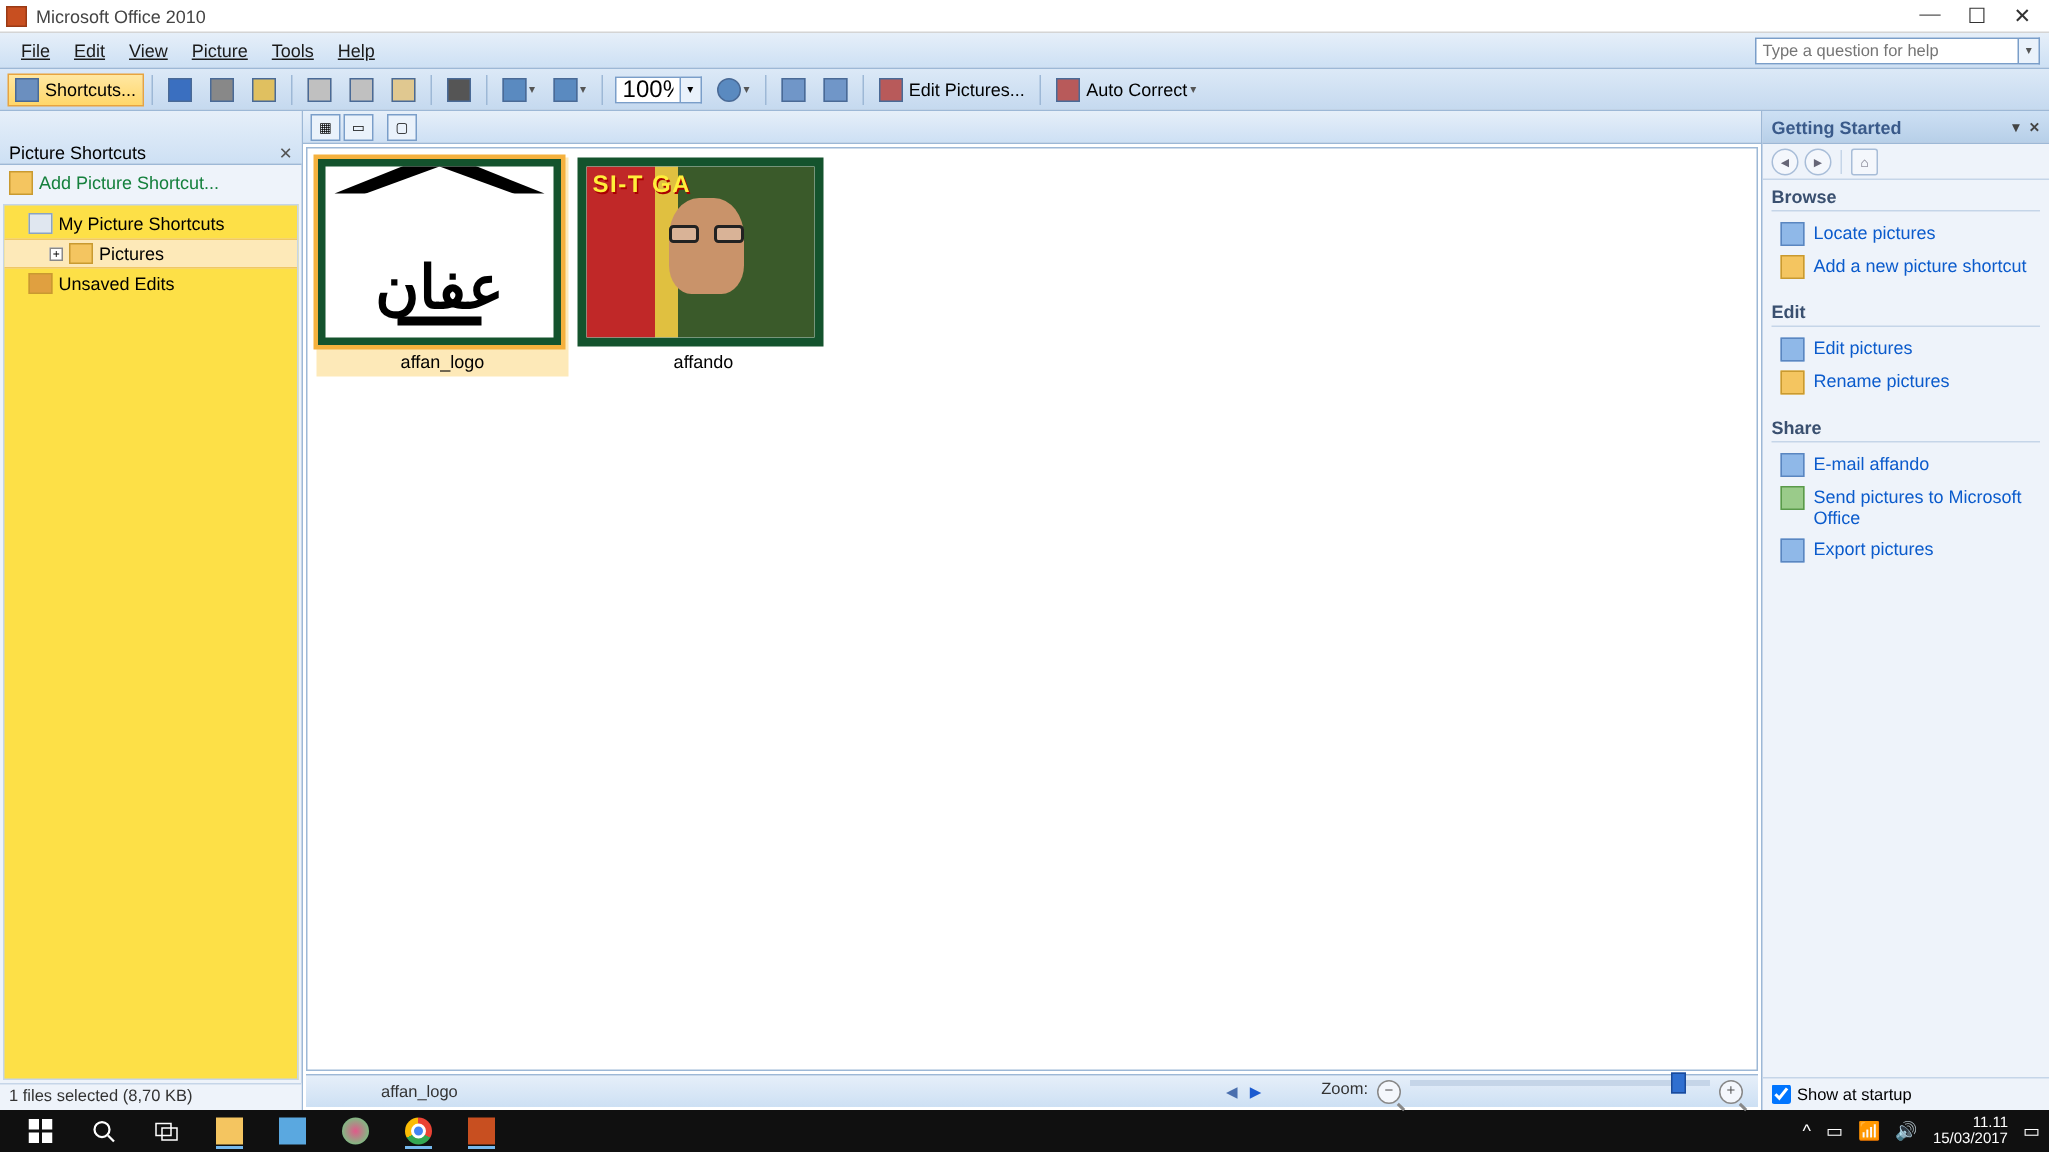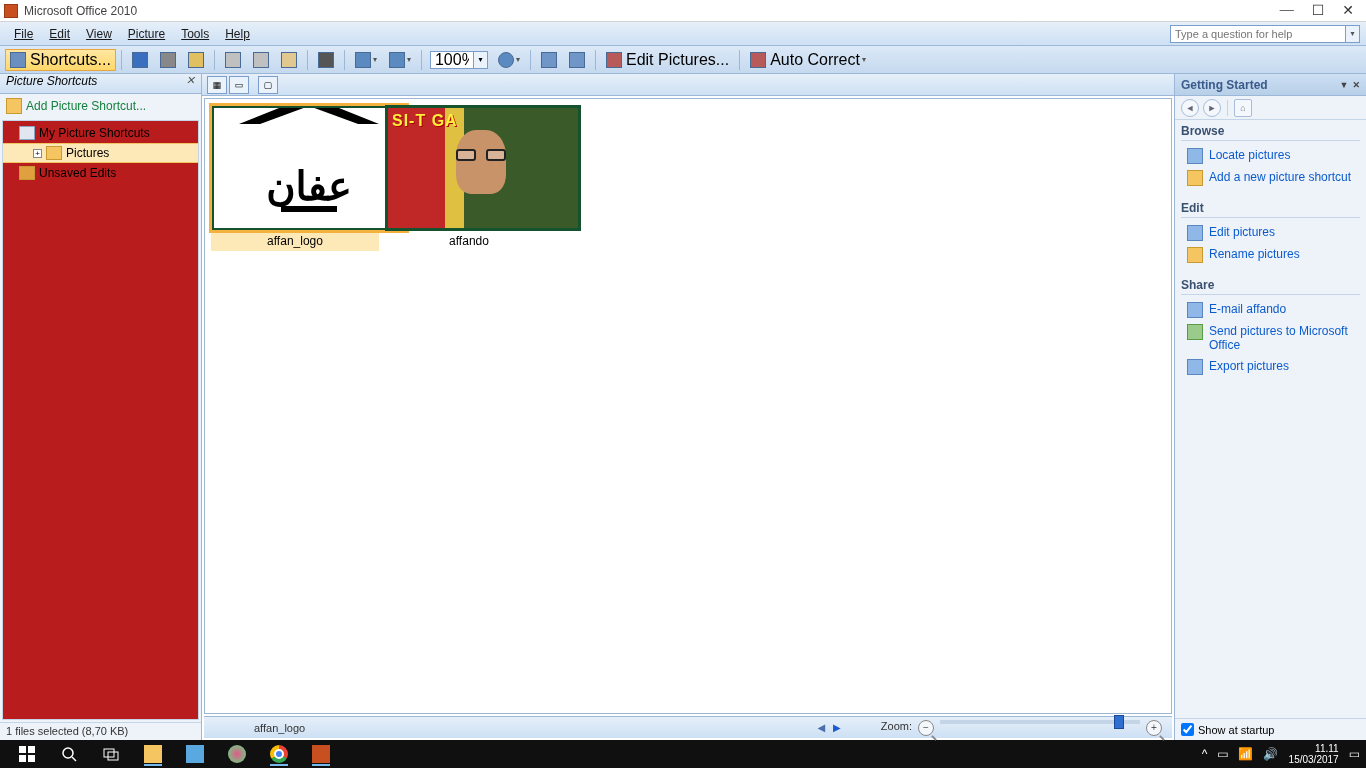--- a/index.html
+++ b/index.html
@@ -18,56 +18,56 @@
 .menubar .menu-item .u { text-decoration: underline; }
 .menubar .helpbox { margin-left: auto; }
 .menubar .helpbox input { width: 176px; height: 18px; font-size: 11px; padding: 1px 4px; border: 1px solid #7a9ec9; color: #888; }
 .menubar .helpbox .dd { display:inline-block; width:14px; height:18px; border:1px solid #7a9ec9; border-left:none; vertical-align:top; text-align:center; line-height:16px; font-size:8px; color:#555; background:#eaf2fb; }
 
 
 .toolbar { height: 28px; background: linear-gradient(#dce9f7, #c5d9ef); display: flex; align-items: center; padding: 0 4px; border-bottom: 1px solid #9db8d6; }
 .tool-btn { height: 22px; display: inline-flex; align-items: center; padding: 0 4px; margin: 0 1px; cursor: pointer; border: 1px solid transparent; }
 .tool-btn.active { background: linear-gradient(#ffe7a2,#ffd76a); border: 1px solid #e8a43f; }
 .tool-btn .ico { width: 16px; height: 16px; display: inline-block; background: #6b8fbf; border: 1px solid #4a6a96; }
-.tool-btn .lbl { margin-left: 4px; font-size: 16px; }
+.tool-btn .lbl { margin-left: 4px; font-size: 12px; }
 .tool-sep { width: 1px; height: 20px; background: #9db8d6; margin: 0 4px; }
 .zoom-combo { display: flex; align-items: center; margin: 0 4px; }
 .zoom-combo input { width: 44px; height: 18px; font-size: 16px; text-align: left; padding: 0 4px; border: 1px solid #7a9ec9; }
 .zoom-combo .dd { width: 14px; height: 18px; border: 1px solid #7a9ec9; border-left: none; font-size: 8px; text-align: center; line-height: 16px; background: #eaf2fb; }
 .tool-btn.dd-btn::after { content:"▾"; font-size:8px; margin-left:2px; color:#555; }
 
 
 .main { display: flex; height: calc(100% - 22px - 24px - 28px - 28px); }
 
 
 .sidebar { width: 202px; background: #eef3fa; border-right: 1px solid #9db8d6; display: flex; flex-direction: column; }
-.pane-header { height: 20px; background: linear-gradient(#e6eff9, #cde0f4); border-bottom: 1px solid #9db8d6; display: flex; align-items: flex-start; padding: 0 6px; font-size: 12px; font-style: italic; }
+.pane-header { height: 36px; background: linear-gradient(#e6eff9, #cde0f4); border-bottom: 1px solid #9db8d6; display: flex; align-items: flex-end; padding: 0 6px; font-size: 12px; }
 .pane-header .close-x { margin-left: auto; font-size: 11px; cursor: pointer; color: #555; }
 .sidebar .add-link { padding: 4px 6px; display: flex; align-items: center; }
 .sidebar .add-link .ico { width: 16px; height: 16px; background: #f4c560; border: 1px solid #c99a30; margin-right: 4px; }
 .sidebar .add-link a { color: #15803d; text-decoration: none; font-size: 12px; }
-.tree { flex: 1; background: #b91c1c; border: 1px solid #c5d5e8; margin: 2px; padding-top:2px; }
+.tree { flex: 1; background: #fde047; border: 1px solid #c5d5e8; margin: 2px; padding-top:2px; }
 .tree-item { display: flex; align-items: center; height: 20px; padding: 0 4px 0 16px; font-size: 12px; cursor: pointer; }
 .tree-item.child { padding-left: 30px; }
 .tree-item .exp { width: 9px; height: 9px; border: 1px solid #888; font-size: 8px; line-height: 7px; text-align: center; margin-right: 4px; background: #fff; }
 .tree-item .t-ico { width: 16px; height: 14px; background: #f4c560; border: 1px solid #c99a30; margin-right: 4px; }
 .tree-item .t-ico.shortcut { background: #e0e7f0; border-color:#8aa3c2; }
 .tree-item.selected { background: #fde9b8; border: 1px solid #f0c763; border-left:none; border-right:none; }
 .sidebar .status { height: 18px; background: #eef3fa; border-top: 1px solid #c5d5e8; padding: 2px 6px; font-size: 11px; color: #333; }
 
 
 .content-wrap { flex: 1; display: flex; flex-direction: column; }
 .viewbar { height: 22px; background: linear-gradient(#e6eff9, #cde0f4); border-bottom: 1px solid #9db8d6; display: flex; align-items: center; padding: 0 4px; }
 .viewbar .vb { width: 20px; height: 18px; border: 1px solid #7a9ec9; margin: 0 1px; display: inline-flex; align-items: center; justify-content: center; font-size: 9px; background: #eaf2fb; cursor: pointer; }
 .viewbar .vb.sep { margin-right: 8px; }
 .content { flex: 1; background: #fff; border: 1px solid #9db8d6; margin: 2px; padding: 6px; display: flex; gap: 6px; align-items: flex-start; overflow: auto; }
 .thumb-box { width: 168px; }
 .thumb-box.selected .thumb-img { outline: 3px solid #f5b13d; outline-offset: -1px; }
 .thumb-box.selected { background: #fde9b8; }
-.thumb-img { width: 196px; height: 126px; border: 3px solid #14532d; background: #fff; display: flex; justify-content: center; position: relative; overflow: hidden; }
+.thumb-img { width: 164px; height: 126px; border: 6px solid #14532d; background: #fff; display: flex; align-items: center; justify-content: center; position: relative; overflow: hidden; }
 .thumb-label { text-align: center; font-size: 12px; padding: 3px 0; }
 
 .logo-house { width:120px; height:50px; border-top:24px solid transparent; position:relative; }
 .logo-house::before { content:""; position:absolute; top:-36px; left:0; width:0; height:0; border-left:70px solid transparent; border-right:70px solid transparent; border-bottom:28px solid #000; }
 .logo-house::after { content:""; position:absolute; top:-26px; left:10px; width:0; height:0; border-left:60px solid transparent; border-right:60px solid transparent; border-bottom:22px solid #fff; }
 .logo-text { position:absolute; top:50%; left:0; right:0; text-align:center; font-family: "Traditional Arabic", serif; font-size:40px; font-weight:bold; direction:rtl; }
 .logo-under { position:absolute; bottom:6px; left:30%; right:30%; height:6px; background:#000; }
 
 .photo-bg { width:100%; height:100%; background: linear-gradient(90deg,#c02828 0 30%, #e0c040 30% 40%, #3a5a2a 40% 100%); position:relative; }
 .photo-face { position:absolute; left:36%; top:18%; width:50px; height:64px; background:#c9936a; border-radius:40% 40% 30% 30%; }

